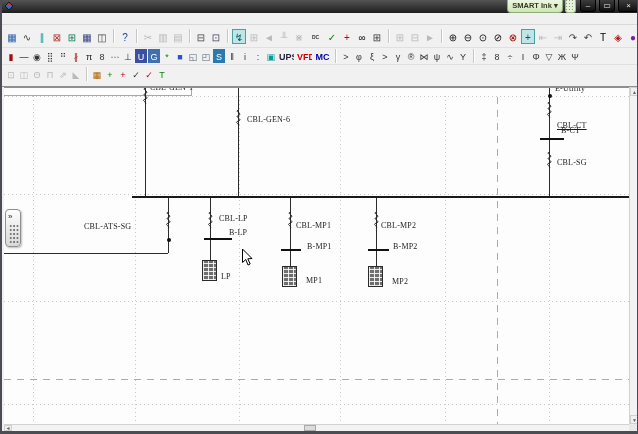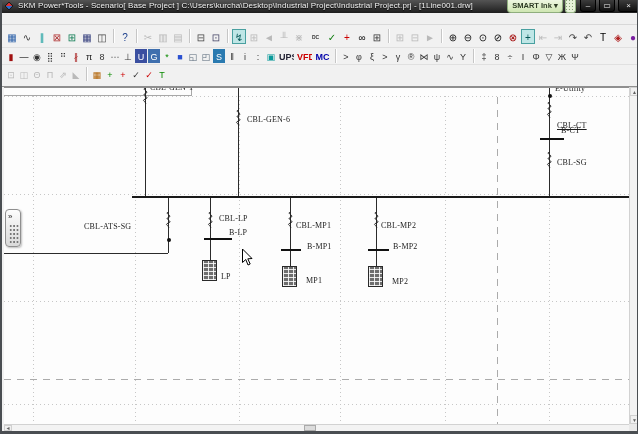--- a/index.html
+++ b/index.html
@@ -91,21 +91,20 @@
   #sb-corner { left:627px; top:424px; width:10px; height:7px; background:#e9e9e9; }
   #bottom-frame { left:0; top:431px; width:638px; height:3px; background:#4a4e52; }
 </style>
 </head>
 <body>
 
 <div id="window">
 
   <div id="titlebar" class="abs">
     <div id="app-icon" class="abs"></div>
-    <div id="title-text" class="abs">SKM Power*Tools - Scenario[ Base Project ] C:\Users\kurcha\Desktop\Industrial Project\Industrial Project.prj - [1Line001.drw]</div>
     <div id="smartink" class="abs">SMART Ink ▾</div>
     <div id="smartink-handle" class="abs"></div>
     <div id="title-buttons">
         <div class="winbtn abs" style="left: 578px; width: 16px;">–</div>
         <div class="winbtn abs" style="left: 597px; width: 16px;">▭</div>
         <div class="winbtn abs" style="left: 616px; width: 21px;">×</div>
       </div>
   </div>
 
   <div id="menubar" class="abs">

